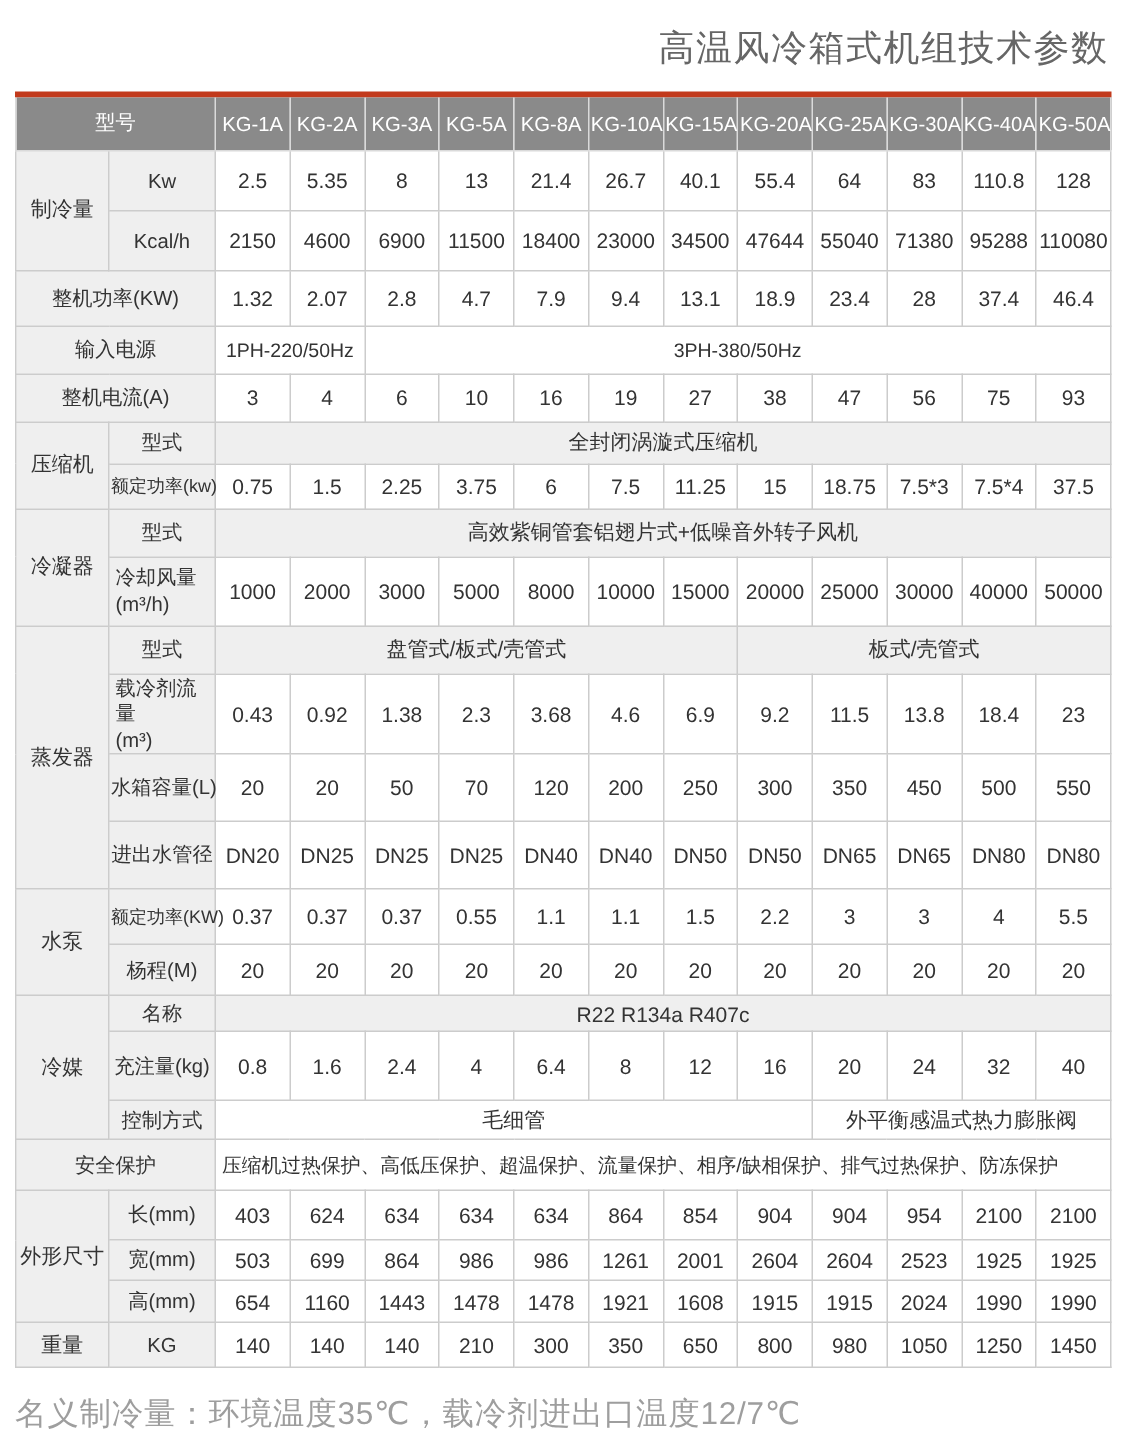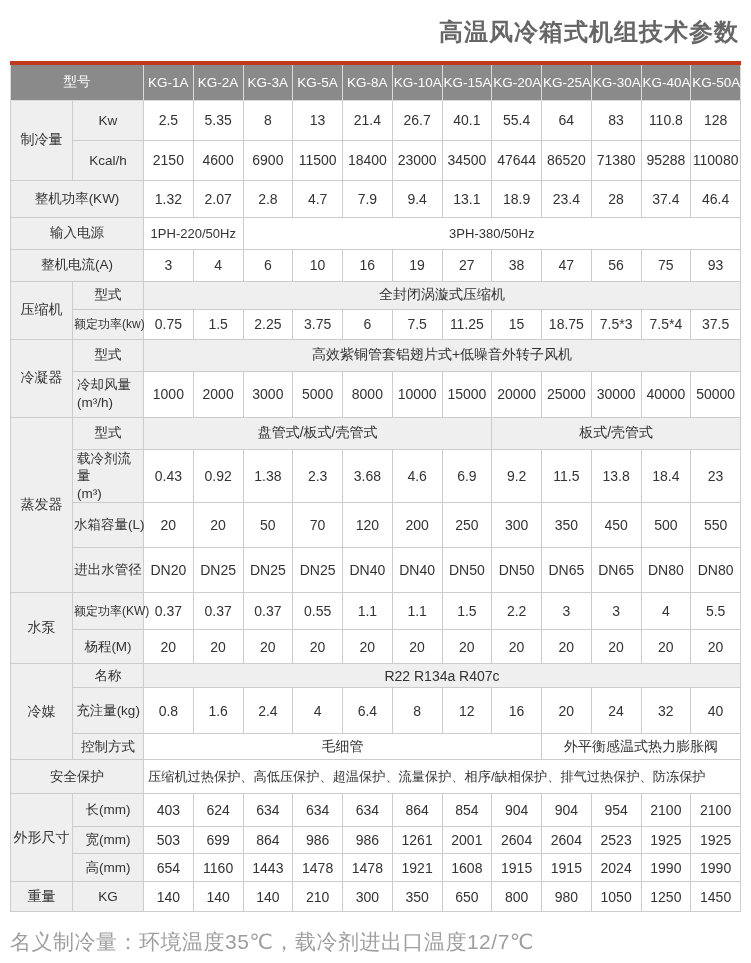--- a/index.html
+++ b/index.html
@@ -10,21 +10,21 @@
   *{box-sizing:border-box;}
   html,body{margin:0;padding:0;}
   body{
     width:751px;height:963px;background:#ffffff;
     font-family:"Liberation Sans","DejaVu Sans",sans-serif;
     color:var(--text);overflow:hidden;
   }
   .page{padding:0 10px;}
   .title{
     padding:16px 2px 13px 0;text-align:right;
-    font-size:24px;font-weight:700;color:var(--title);letter-spacing:1px;
+    font-size:24px;font-weight:400;color:var(--title);letter-spacing:1px;
   }
   .accent-line{height:4px;background:var(--accent);width:731px;}
   table.spec{
     width:731px;table-layout:fixed;border-collapse:collapse;
   }
   col.ca{width:62px;} col.cb{width:71px;}
   th{
     background:var(--header-bg);color:var(--header-text);
     border:1px solid #dadada;border-top:none;
     font-size:13.5px;font-weight:500;height:35px;padding:0 1px;
@@ -125,21 +125,21 @@
         <tr>
           <td class="lab">Kcal/h</td>
           <td class="val">2150</td>
           <td class="val">4600</td>
           <td class="val">6900</td>
           <td class="val">11500</td>
           <td class="val">18400</td>
           <td class="val">23000</td>
           <td class="val">34500</td>
           <td class="val">47644</td>
-          <td class="val">86520</td>
+          <td class="val">55040</td>
           <td class="val">71380</td>
           <td class="val">95288</td>
           <td class="val">110080</td>
         </tr>
         <tr>
           <td class="lab" colspan="2">整机功率(KW)</td>
           <td class="val">1.32</td>
           <td class="val">2.07</td>
           <td class="val">2.8</td>
           <td class="val">4.7</td>

